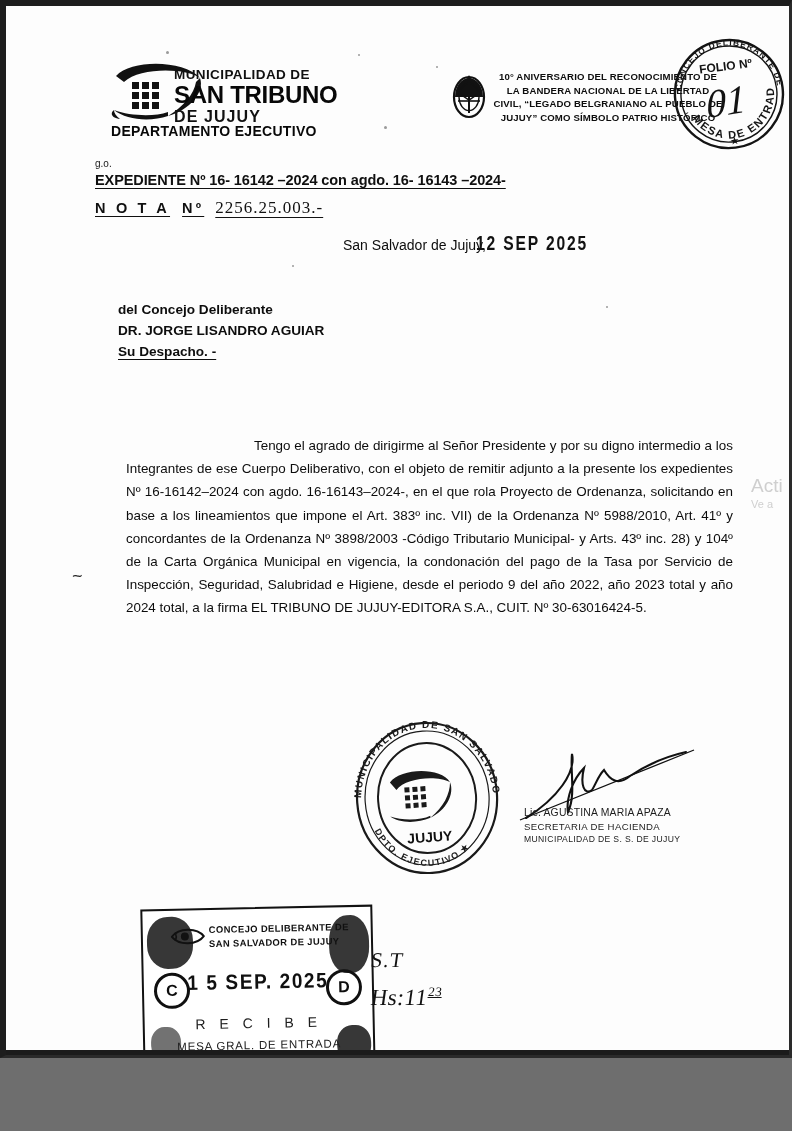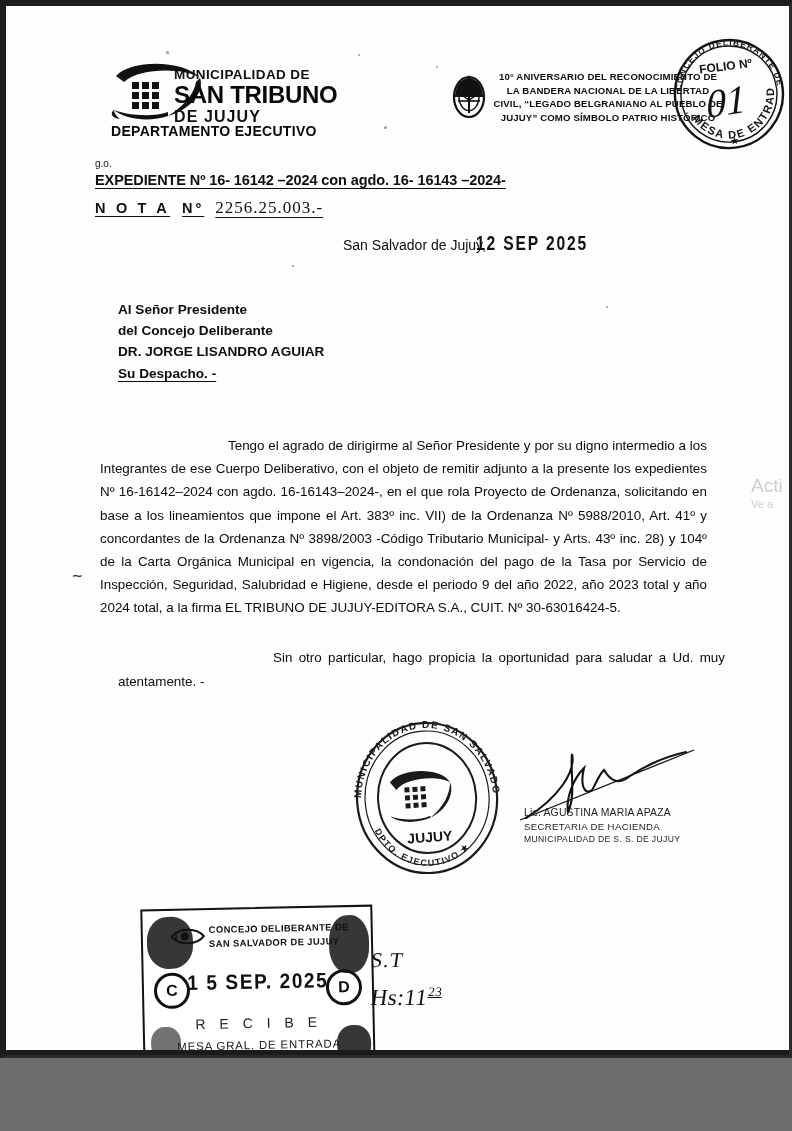--- a/index.html
+++ b/index.html
@@ -140,21 +140,21 @@
     position: absolute; left: 112px; top: 293px;
     font-size: 13.6px;
     font-weight: bold;
     line-height: 1.56;
     color: #0d0d0d;
   }
   .addr .u { text-decoration: underline; text-underline-offset: 3px; }
 
   .body {
     position: absolute;
-    left: 94px; top: 428px;
+    left: 120px; top: 428px;
     width: 607px;
     font-size: 13.4px;
     line-height: 1.73;
     text-align: justify;
     text-justify: inter-word;
     color: #0c0c0c;
   }
   .body p { margin: 0; }
   .body .indent { text-indent: 128px; }
   .closing {
@@ -375,31 +375,27 @@
     <div class="nota-row">
       <span class="nota-label">N O T A</span>
       <span class="nota-label" style="margin-left:8px;">Nº</span>
       <span class="nota-num hw">2256.25.003.-</span>
     </div>
 
     <div class="city-line">San Salvador de Jujuy,</div>
     <div class="date-stamp">12 SEP 2025</div>
 
     <div class="addr">
-      <div>Al Señor Presidente</div>
       <div>del Concejo Deliberante</div>
       <div>DR. JORGE LISANDRO AGUIAR</div>
       <div class="u" style="display:inline-block;">Su Despacho. -</div>
     </div>
 
     <div class="body">
       <p class="indent">Tengo el agrado de dirigirme al Señor Presidente y por su digno intermedio a los Integrantes de ese Cuerpo Deliberativo, con el objeto de remitir adjunto a la presente los expedientes Nº 16-16142–2024 con agdo. 16-16143–2024-, en el que rola Proyecto de Ordenanza, solicitando en base a los lineamientos que impone el Art. 383º inc. VII) de la Ordenanza Nº 5988/2010, Art. 41º y concordantes de la Ordenanza Nº 3898/2003 -Código Tributario Municipal- y Arts. 43º inc. 28) y 104º de la Carta Orgánica Municipal en vigencia, la condonación del pago de la Tasa por Servicio de Inspección, Seguridad, Salubridad e Higiene, desde el periodo 9 del año 2022, año 2023 total y año 2024 total, a la firma EL TRIBUNO DE JUJUY-EDITORA S.A., CUIT. Nº 30-63016424-5.</p>
-    </div>
-    <div class="closing">
-      <p class="indent">Sin otro particular, hago propicia la oportunidad para saludar a Ud. muy atentamente. -</p>
     </div>
 
     <div class="margin-tilde">~</div>
 
     <div class="oval-seal">
       <svg viewBox="0 0 152 158" width="152" height="158" aria-hidden="true">
         <defs>
           <path id="ovTop" d="M 10,82 A 66,72 0 0 1 142,82"></path>
           <path id="ovBot" d="M 16,82 A 60,66 0 0 0 136,82"></path>
         </defs>

